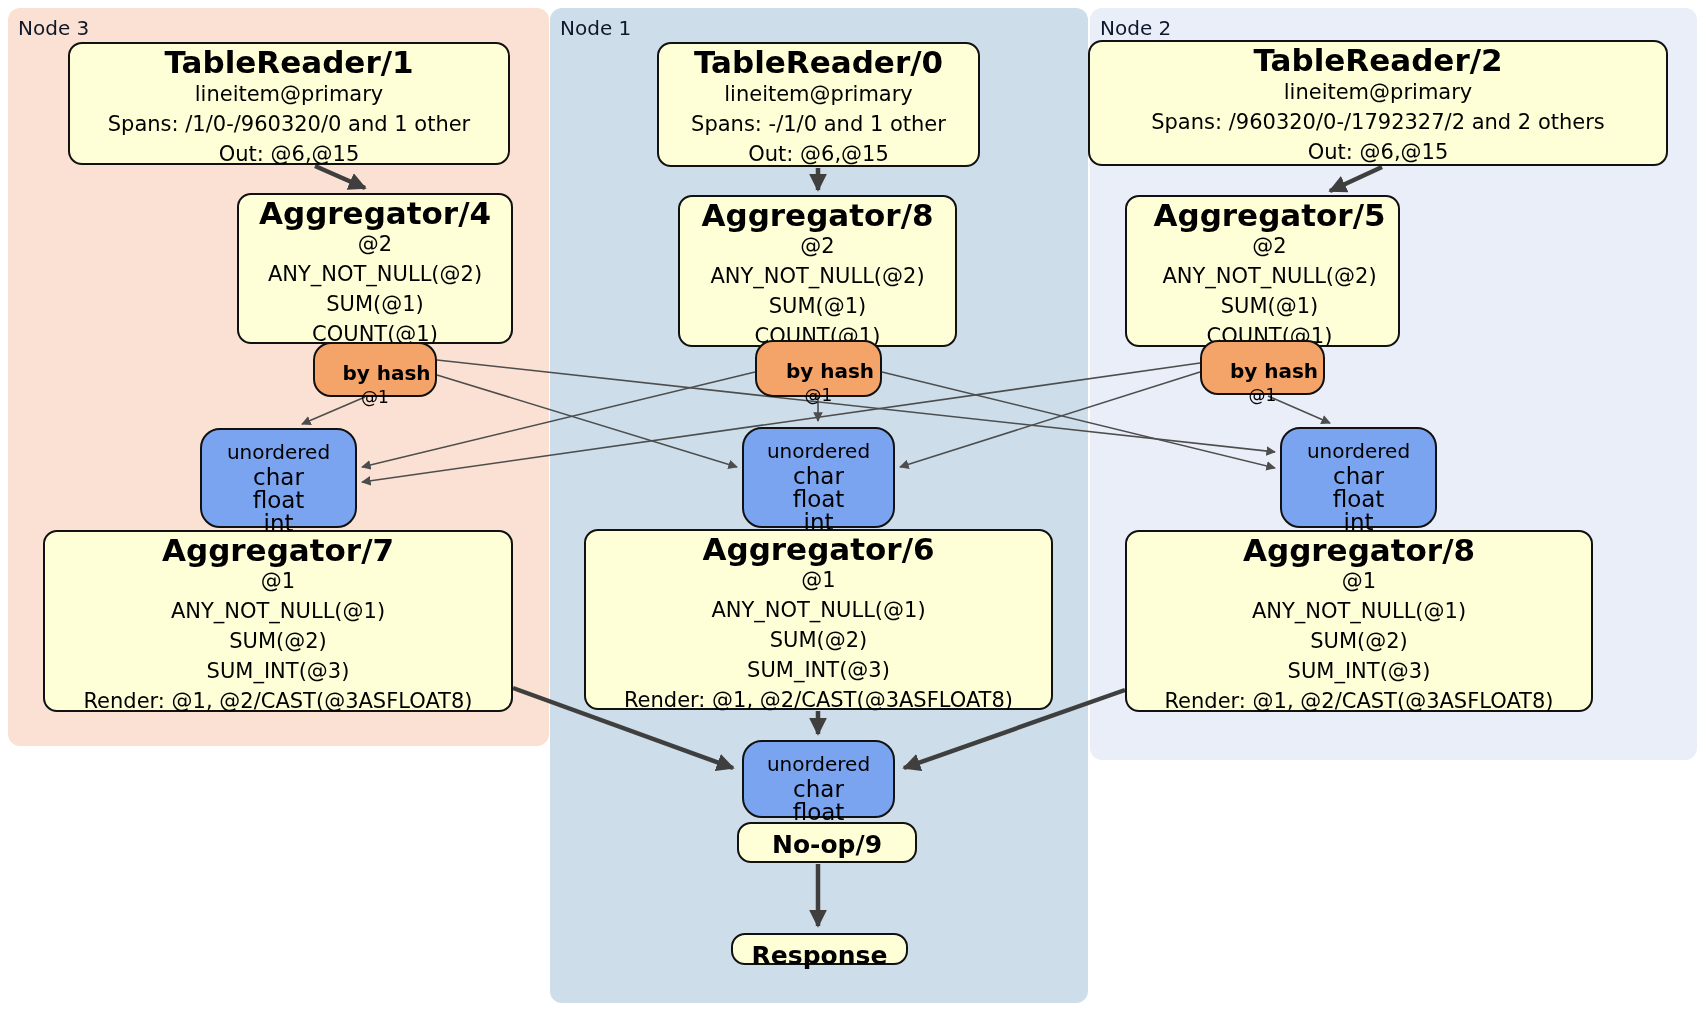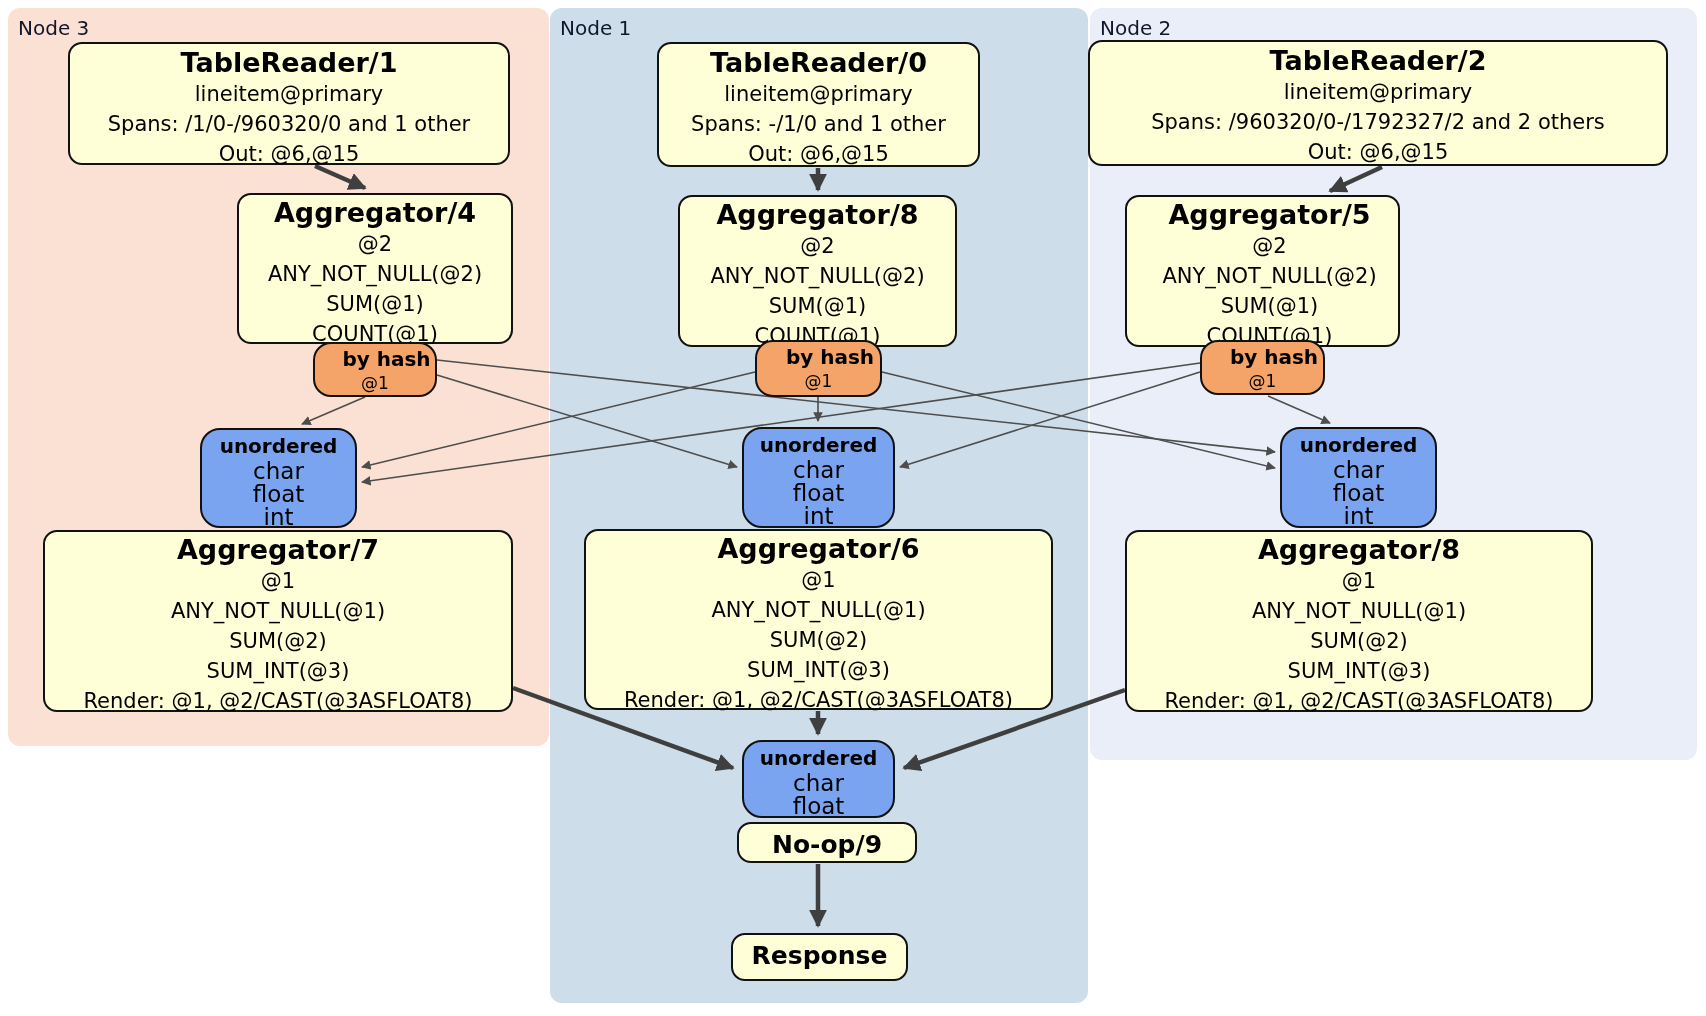--- a/index.html
+++ b/index.html
@@ -13,32 +13,32 @@
   .panel.node2{background:var(--panel-node2);}
 
   svg.edges{position:absolute;left:0;top:0;z-index:2;}
   .edge-thin{stroke:var(--edge);stroke-width:1.6;fill:none;}
   .edge-thick{stroke:var(--edge-thick);stroke-width:4.5;fill:none;}
   .mk-thin{fill:var(--edge);}
   .mk-thick{fill:var(--edge-thick);}
 
   .pbox{position:absolute;background:var(--box-fill);border:2px solid #111;
         border-radius:14px;text-align:center;z-index:3;box-sizing:border-box;}
-  .pbox .title{font-weight:bold;font-size:27px;line-height:32px;padding-top:2px;}
+  .pbox .title{font-weight:bold;font-size:31px;line-height:32px;padding-top:2px;}
   .pbox .line{font-size:21px;line-height:30px;white-space:nowrap;}
   .pbox.tr .title{line-height:33px;}
 
   .router{position:absolute;background:var(--router-fill);border:2px solid #111;
           border-radius:18px;text-align:center;z-index:4;box-sizing:border-box;}
-  .router .rtitle{font-weight:bold;font-size:20px;line-height:28px;padding-top:1px;margin-left:23px;}
+  .router .rtitle{font-weight:bold;font-size:20px;line-height:28px;padding-top:15px;margin-left:23px;}
   .router .rline{font-size:17px;line-height:20px;}
 
   .sync{position:absolute;background:var(--sync-fill);border:2px solid #111;
         border-radius:20px;text-align:center;z-index:4;box-sizing:border-box;}
-  .sync .stitle{font-weight:bold;font-size:20px;line-height:28px;padding-top:2px;}
+  .sync .stitle{font-weight:normal;font-size:20px;line-height:28px;padding-top:8px;}
   .sync .sline{font-size:23px;line-height:23px;}
 
   .pbox.small .title{font-size:25px;line-height:37px;}
 </style>
 </head>
 <body>
 
 <div class="canvas">
 
   <div class="panel node3" style="left:8px;top:8px;width:541px;height:738px;">
@@ -155,21 +155,21 @@
   <div class="sync" style="left:742px;top:740px;width:153px;height:78px;">
     <div class="stitle">unordered</div>
     <div class="sline">char</div>
     <div class="sline">float</div>
   </div>
 
   <div class="pbox small" style="left:737px;top:822px;width:180px;height:41px;">
     <div class="title">No-op/9</div>
   </div>
 
-  <div class="pbox small" style="left:731px;top:933px;width:177px;height:48px;">
+  <div class="pbox small" style="left:731px;top:933px;width:177px;height:32px;">
     <div class="title">Response</div>
   </div>
 
   <div class="pbox tr" style="left:1088px;top:40px;width:580px;height:126px;">
     <div class="title">TableReader/2</div>
     <div class="line">lineitem@primary</div>
     <div class="line">Spans: /960320/0-/1792327/2 and 2 others</div>
     <div class="line">Out: @6,@15</div>
   </div>
 

